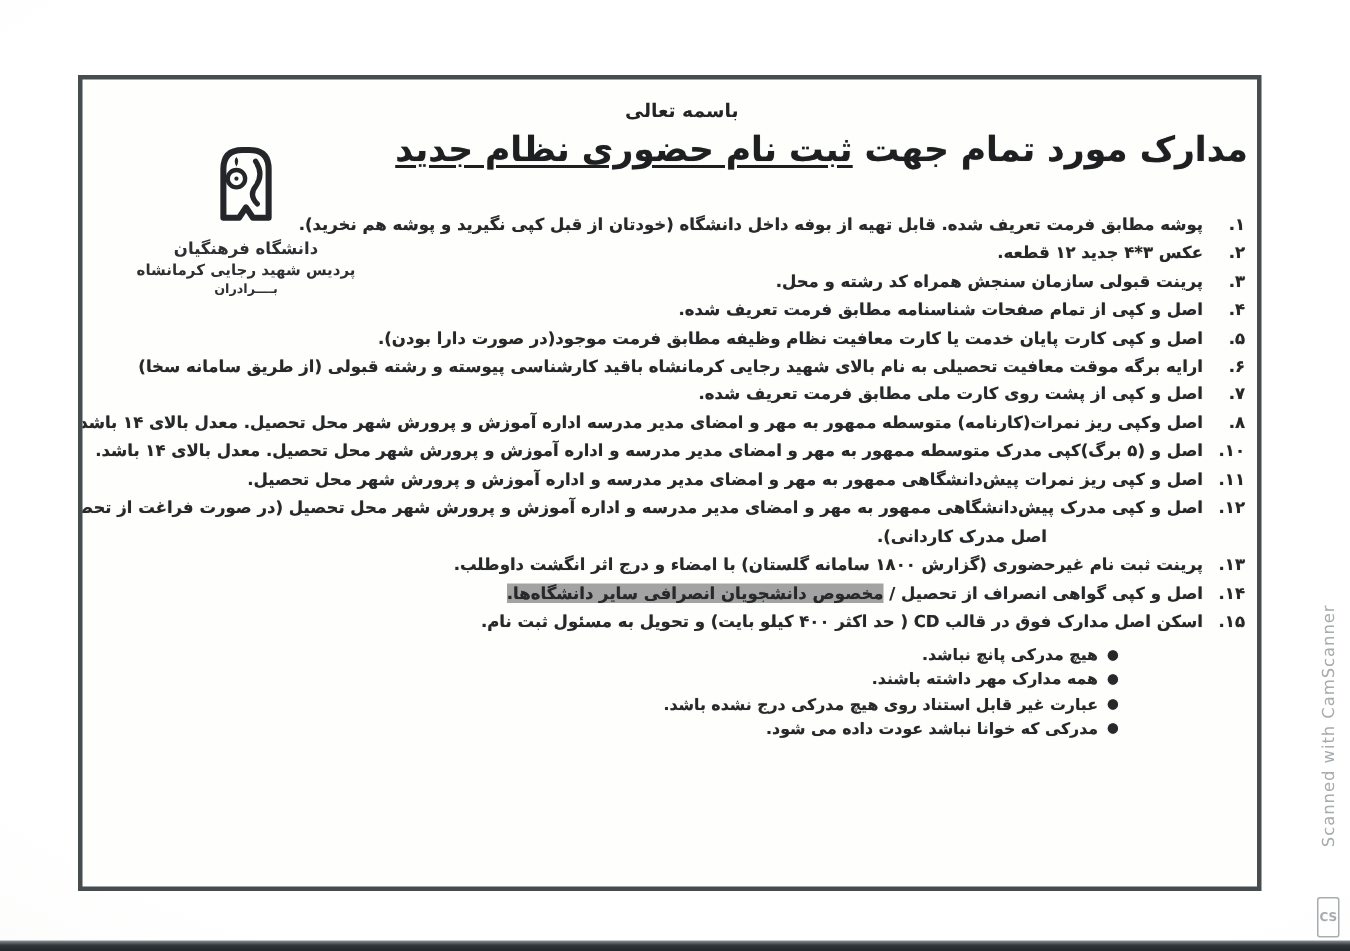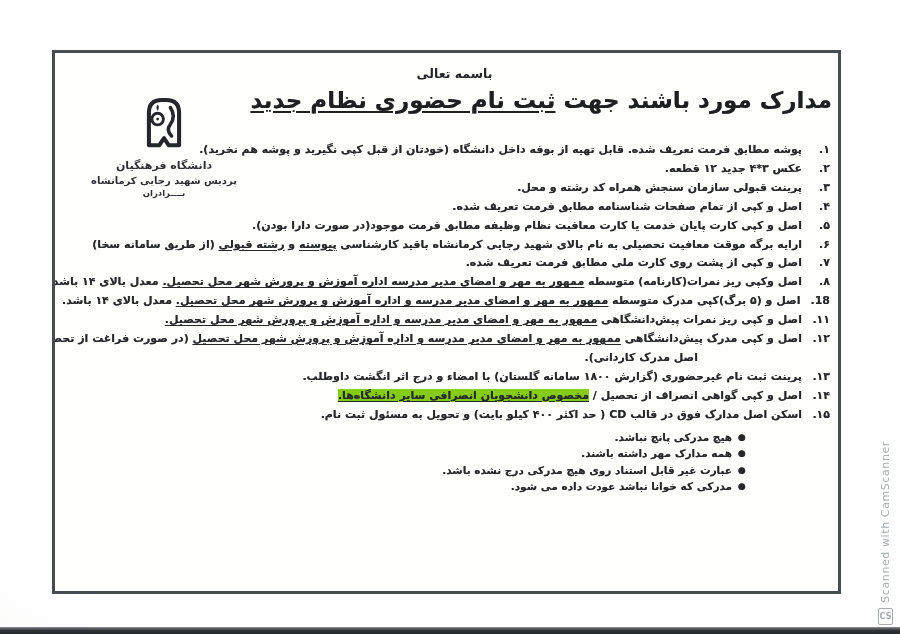--- a/index.html
+++ b/index.html
@@ -35,45 +35,45 @@
   .doc-title .u { text-decoration:underline; text-decoration-thickness:2px; text-underline-offset:3px; }
 
   
   .items {
     position:absolute; top:88px; right:8px; left:6px; direction:rtl; text-align:right;
     font-size:11px; font-weight:bold; color:#26282a; line-height:18.9px;
     text-shadow:0 0 .45px rgba(20,20,20,.55);
   }
   .item { white-space:nowrap; }
   .item .num { margin-left:10px; display:inline-block; min-width:18px; }
-  .item .u { text-decoration:underline; text-underline-offset:2px; }
-  .item .h { background:#84cc16; }
+  .item .u { text-underline-offset:2px; }
+  .item .h { background:#a3a3a3; }
   .item.cont { padding-right:132px; white-space:normal; }
 
   
   .notes {
     margin-top:4px; margin-right:78px; direction:rtl; text-align:right;
     font-size:10.5px; line-height:16.5px;
   }
   .note { white-space:nowrap; }
   .note .dot { display:inline-block; width:20px; text-align:center; font-size:9px; vertical-align:1px; }
 
   
   .watermark {
     position:absolute; right:7px; bottom:9px;
     display:flex; flex-direction:column; align-items:center; gap:5px;
   }
   .watermark-text {
     writing-mode:vertical-rl; transform:rotate(180deg);
     color:#a7acaf; font-size:11px; letter-spacing:.6px; font-weight:normal;
   }
   .watermark-logo {
-    width:15px; height:17px; border:1.6px solid #a7acaf; border-radius:2px;
+    width:15px; height:27px; border:1.6px solid #a7acaf; border-radius:2px;
     color:#a7acaf; font-size:8px; font-weight:bold;
-    display:flex; align-items:center; justify-content:center;
+    display:flex; align-items:center; justify-content:center;margin-top:28px;
   }
 
   .bottom-bar {
     position:absolute; left:0; right:0; bottom:0; height:7px;
     background:linear-gradient(180deg,#8a9094 0%, #30363b 45%, #22272b 100%);
   }
 </style>
 </head>
 <body>
 
@@ -88,32 +88,32 @@
         <circle cx="39" cy="47" r="2.4" fill="#24262a"></circle>
         <path d="M61,27 Q71,42 61,56 Q53,66 63,76" fill="none" stroke="#24262a" stroke-width="6" stroke-linecap="round"></path>
       </svg>
       <div class="logo-line1">دانشگاه فرهنگیان</div>
       <div class="logo-line2">پردیس شهید رجایی کرمانشاه</div>
       <div class="logo-line3">بــــرادران</div>
     </div>
 
     <div class="bismillah">باسمه تعالی</div>
 
-    <div class="doc-title"><span>مدارک مورد باشند جهت</span> <span class="u">ثبت نام حضوری نظام جدید</span></div>
+    <div class="doc-title"><span>مدارک مورد تمام جهت</span> <span class="u">ثبت نام حضوری نظام جدید</span></div>
 
     <div class="items" id="items">
         <div class="item"><span class="num">۱.</span><span>پوشه مطابق فرمت تعریف شده. قابل تهیه از بوفه داخل دانشگاه (خودتان از قبل کپی نگیرید و پوشه هم نخرید).</span></div>
         <div class="item"><span class="num">۲.</span><span>عکس ۳*۴ جدید ۱۲ قطعه.</span></div>
         <div class="item"><span class="num">۳.</span><span>پرینت قبولی سازمان سنجش همراه کد رشته و محل.</span></div>
         <div class="item"><span class="num">۴.</span><span>اصل و کپی از تمام صفحات شناسنامه مطابق فرمت تعریف شده.</span></div>
         <div class="item"><span class="num">۵.</span><span>اصل و کپی کارت پایان خدمت یا کارت معافیت نظام وظیفه مطابق فرمت موجود(در صورت دارا بودن).</span></div>
         <div class="item"><span class="num">۶.</span><span>ارایه برگه موقت معافیت تحصیلی به نام بالای شهید رجایی کرمانشاه باقید کارشناسی </span><span class="u">پیوسته</span><span> و </span><span class="u">رشته قبولی</span><span> (از طریق سامانه سخا)</span></div>
         <div class="item"><span class="num">۷.</span><span>اصل و کپی از پشت روی کارت ملی مطابق فرمت تعریف شده.</span></div>
         <div class="item"><span class="num">۸.</span><span>اصل وکپی ریز نمرات(کارنامه) متوسطه  </span><span class="u">ممهور به مهر و امضای مدیر مدرسه اداره آموزش و پرورش شهر محل تحصیل.</span><span>  معدل بالای ۱۴ باشد</span></div>
-        <div class="item"><span class="num">18.</span><span>اصل و (۵ برگ)کپی مدرک متوسطه  </span><span class="u">ممهور به مهر و امضای مدیر مدرسه و اداره آموزش و پرورش شهر محل تحصیل.</span><span> معدل بالای ۱۴ باشد.</span></div>
+        <div class="item"><span class="num">۱۰.</span><span>اصل و (۵ برگ)کپی مدرک متوسطه  </span><span class="u">ممهور به مهر و امضای مدیر مدرسه و اداره آموزش و پرورش شهر محل تحصیل.</span><span> معدل بالای ۱۴ باشد.</span></div>
         <div class="item"><span class="num">۱۱.</span><span>اصل و کپی ریز نمرات  پیش‌دانشگاهی </span><span class="u">ممهور به مهر و امضای مدیر مدرسه و اداره آموزش و پرورش شهر محل تحصیل.</span></div>
         <div class="item"><span class="num">۱۲.</span><span>اصل و کپی  مدرک  پیش‌دانشگاهی </span><span class="u">ممهور به مهر و امضای مدیر مدرسه و اداره آموزش و پرورش شهر محل تحصیل</span><span> (در صورت فراغت از تحصیل در مقطع کاردانی،</span></div>
         <div class="item cont">اصل مدرک کاردانی).</div>
         <div class="item"><span class="num">۱۳.</span><span>پرینت ثبت نام غیرحضوری (گزارش ۱۸۰۰ سامانه گلستان) با امضاء و درج اثر انگشت داوطلب.</span></div>
         <div class="item"><span class="num">۱۴.</span><span>اصل و کپی  گواهی انصراف از تحصیل / </span><span class="u h">مخصوص دانشجویان انصرافی سایر دانشگاه‌ها.</span></div>
         <div class="item"><span class="num">۱۵.</span><span>اسکن اصل مدارک فوق در قالب CD ( حد اکثر ۴۰۰ کیلو بایت)  و تحویل به مسئول ثبت نام.</span></div>
         <div class="notes">
           <div class="note"><span class="dot">●</span><span>هیچ  مدرکی  پانچ نباشد.</span></div>
           <div class="note"><span class="dot">●</span><span>همه مدارک مهر داشته باشند.</span></div>
           <div class="note"><span class="dot">●</span><span>عبارت  غیر قابل استناد روی  هیچ مدرکی درج نشده باشد.</span></div>

